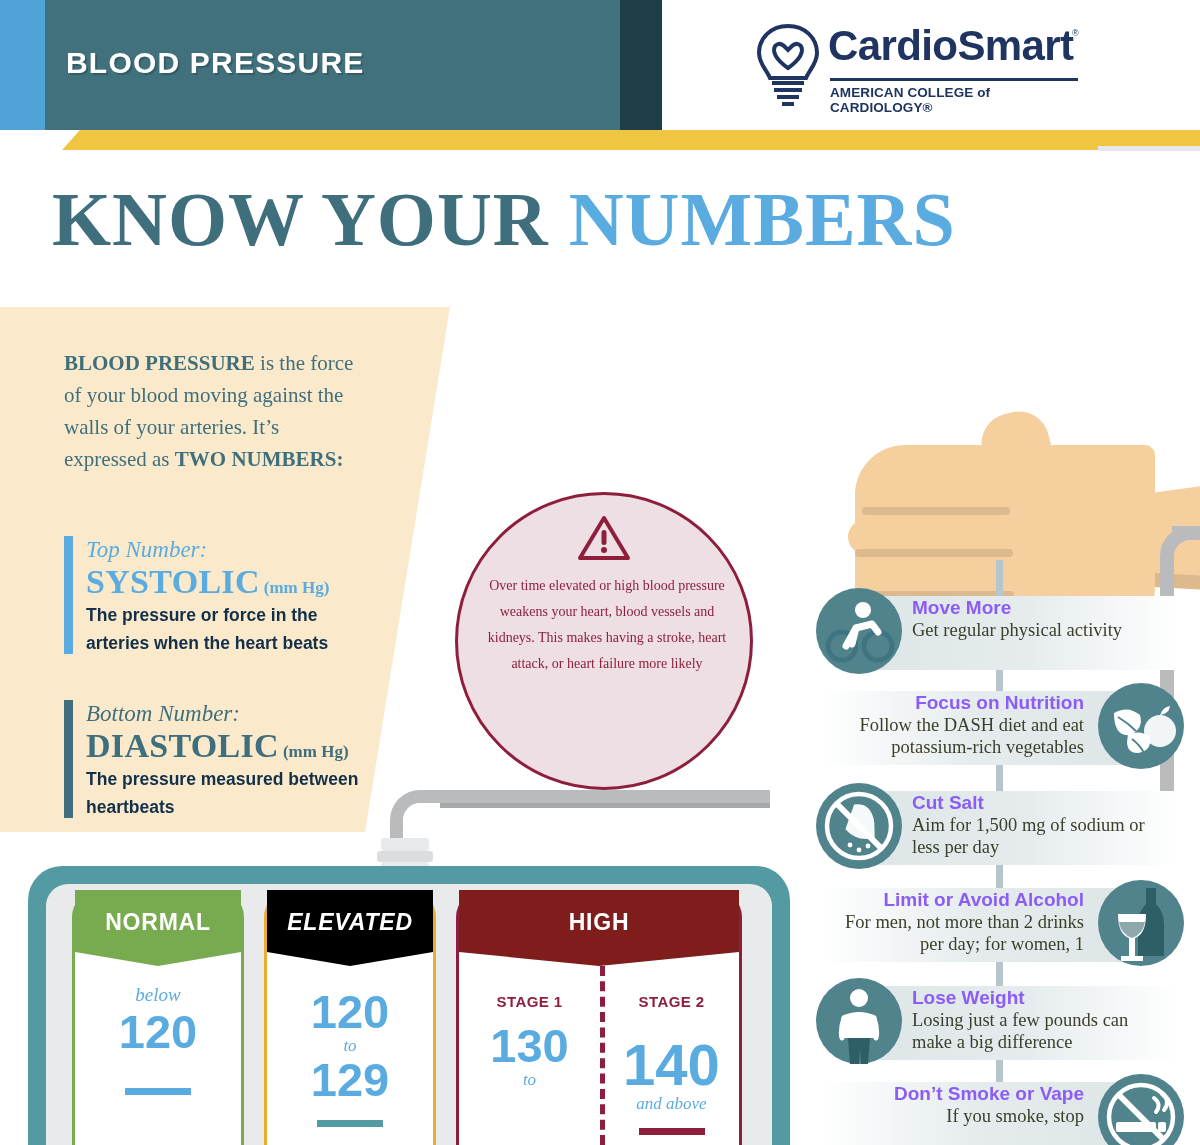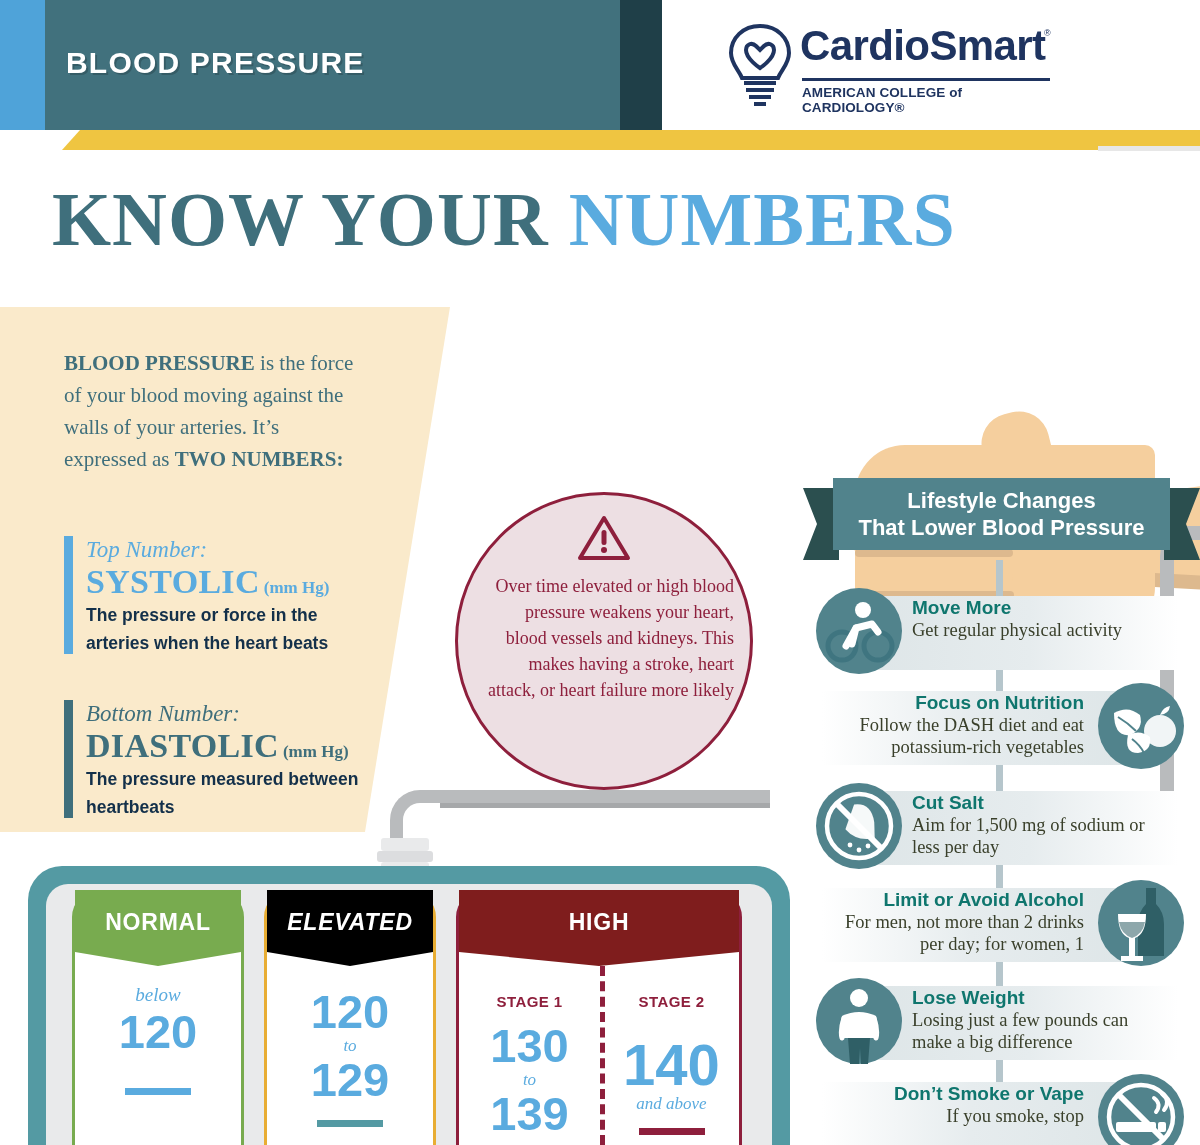--- a/index.html
+++ b/index.html
@@ -27,21 +27,21 @@
     position: absolute; left: 62px; top: 130px; width: 1138px; height: 20px;
     background: #efc541;
     clip-path: polygon(18px 0, 100% 0, 100% 100%, 0 100%);
   }
   .hdr-yellow-shadow {
     position: absolute; left: 1098px; top: 146px; width: 102px; height: 5px;
     background: #e7e7e7;
   }
 
   
-  #logo { position: absolute; left: 722px; top: 22px; width: 340px; height: 86px; }
+  #logo { position: absolute; left: 750px; top: 22px; width: 340px; height: 86px; }
   #logo-wordmark {
     position: absolute; left: 78px; top: 0px;
     font-family: "Liberation Sans", sans-serif;
     font-weight: bold; font-size: 42px; color: #1f3460;
     letter-spacing: -0.6px;
   }
   #logo-reg {
     position: absolute; left: 322px; top: 6px;
     font-family: "Liberation Sans", sans-serif; font-size: 9px; color: #1f3460;
   }
@@ -138,21 +138,21 @@
   .num-inner { padding-left: 22px; }
 
   
   #warn-circle {
     position: absolute; left: 455px; top: 492px; width: 298px; height: 298px;
     border-radius: 50%; background: #eddfe3; border: 3px solid #8e1f3c;
   }
   #warn-icon { position: absolute; left: 50%; top: 20px; transform: translateX(-50%); }
   #warn-text {
     position: absolute; left: 22px; top: 78px; width: 254px;
-    text-align: right; font-size: 18px; line-height: 26px; color: #8e1f3c;
+    text-align: center; font-size: 14px; line-height: 26px; color: #8e1f3c;
   }
 
   
   #lifestyle { position: absolute; left: 800px; top: 478px; width: 400px; height: 667px; }
   #ribbon { position: absolute; left: 3px; top: 0px; width: 397px; height: 82px; }
   .ribbon-tail {
     position: absolute; top: 10px; width: 36px; height: 72px; background: #2b4f4f;
   }
   #ribbon-tail-l { left: 0px; clip-path: polygon(0 0, 36px 0, 36px 72px, 0 72px, 14px 36px); }
   #ribbon-tail-r { left: 361px; clip-path: polygon(0 0, 36px 0, 22px 36px, 36px 72px, 0 72px); }
@@ -177,21 +177,21 @@
     position: absolute; top: 0px; width: 86px; height: 86px; border-radius: 50%;
     background: #51838c;
   }
   .life-icon.pos-left { left: 16px; }
   .life-icon.pos-right { left: 298px; }
   .life-text { position: absolute; top: 8px; width: 252px; }
   .life-text.txt-right { left: 112px; text-align: left; }
   .life-text.txt-left { left: 32px; text-align: right; }
   .life-title {
     font-family: "Liberation Sans", sans-serif;
-    font-weight: bold; font-size: 19px; line-height: 23px; color: #0f766e;
+    font-weight: bold; font-size: 19px; line-height: 23px; color: #8b5cf6;
   }
   .life-desc { font-size: 18.5px; line-height: 22px; color: #3a402b; }
 
   
   #bp-chart { position: absolute; left: 28px; top: 866px; width: 762px; height: 279px; }
   #chart-frame {
     position: absolute; left: 0; top: 0; width: 762px; height: 279px;
     background: #549aa3; border-radius: 34px 34px 0 0;
   }
   #chart-inner {
@@ -318,29 +318,20 @@
   <svg id="warn-icon" width="54" height="46" viewBox="0 0 54 46">
     <path d="M27 3 L51 43 L3 43 Z" fill="none" stroke="#8e1f3c" stroke-width="4" stroke-linejoin="round"></path>
     <rect x="24.5" y="15" width="5" height="15" rx="2.5" fill="#8e1f3c"></rect>
     <circle cx="27" cy="35" r="3" fill="#8e1f3c"></circle>
   </svg>
   <div id="warn-text">Over time elevated or high blood pressure weakens your heart, blood vessels and kidneys. This makes having a stroke, heart attack, or heart failure more likely</div>
 </div>
 
 <div id="lifestyle">
   <div id="life-line"></div>
-  <div id="ribbon">
-    <div class="ribbon-tail" id="ribbon-tail-l"></div>
-    <div class="ribbon-tail" id="ribbon-tail-r"></div>
-    <div id="ribbon-main"></div>
-    <div id="ribbon-title">
-      <div>Lifestyle Changes</div>
-      <div>That Lower Blood Pressure</div>
-    </div>
-  </div>
 
   <div class="life-item" style="top:110px;">
     <div class="life-band left-icon"></div>
     <div class="life-icon pos-left">
       <svg width="86" height="86" viewBox="0 0 86 86">
         <circle cx="26" cy="58" r="14" fill="none" stroke="#3f7580" stroke-width="5"></circle>
         <circle cx="62" cy="58" r="14" fill="none" stroke="#3f7580" stroke-width="5"></circle>
         <circle cx="47" cy="22" r="8" fill="#ffffff"></circle>
         <path d="M30 58 L40 40 L56 36 L62 44" fill="none" stroke="#ffffff" stroke-width="7" stroke-linecap="round" stroke-linejoin="round"></path>
         <path d="M40 40 L36 56" fill="none" stroke="#ffffff" stroke-width="7" stroke-linecap="round"></path>
@@ -471,21 +462,20 @@
       <div class="bp-head" style="background:#7f1d1d;clip-path:polygon(0 0,100% 0,100% 62px,50% 76px,0 62px);">
         <div class="bp-head-label">HIGH</div>
       </div>
       <div class="bp-body">
         <div class="dashed-div" style="left:141px;"></div>
 
         <div style="position:absolute;left:0;top:0;width:141px;">
           <div class="bp-stage" style="margin-top:27px;">STAGE 1</div>
           <div class="bp-num" style="margin-top:12px;">130</div>
           <div class="bp-to">to</div>
-          <div class="bp-num">139</div>
 
         </div>
 
         <div style="position:absolute;left:145px;top:0;width:135px;">
           <div class="bp-stage" style="margin-top:27px;">STAGE 2</div>
           <div class="bp-num big" style="margin-top:26px;">140</div>
           <div class="bp-to">and above</div>
           <div class="bp-rule" style="margin-top:14px;background:#8e1f3c;"></div>
         </div>
       </div>

